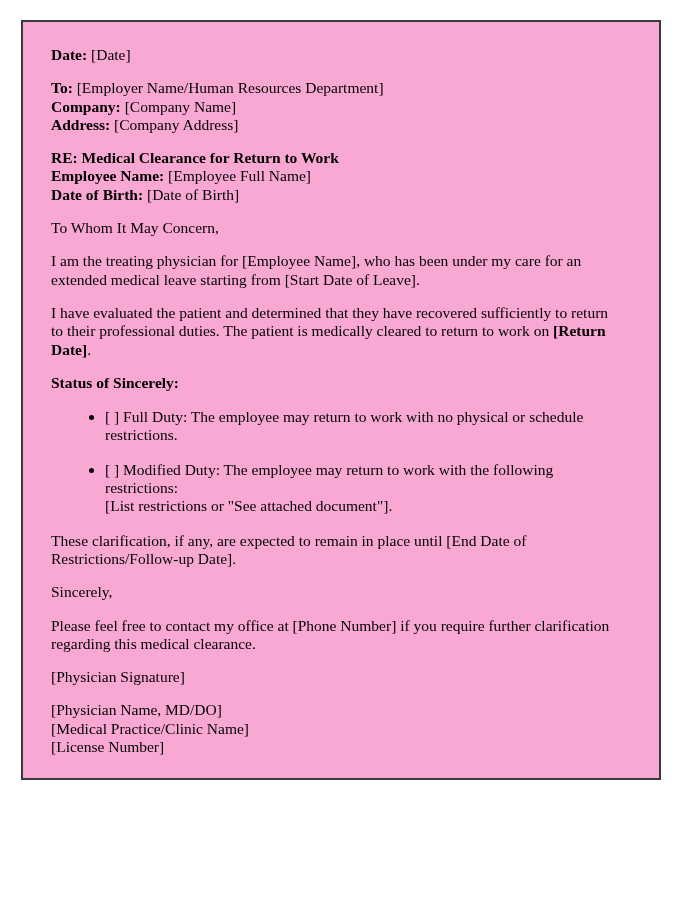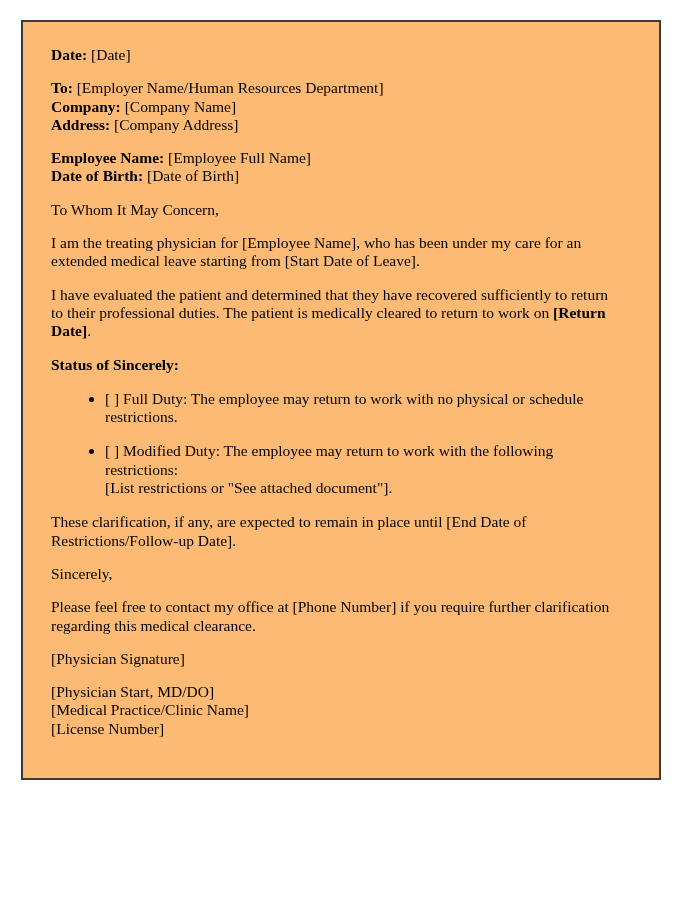--- a/index.html
+++ b/index.html
@@ -18,21 +18,21 @@
   }
   .letter {
     position: absolute;
     left: 21px;
     top: 20px;
     width: 640px;
     height: 760px;
     box-sizing: border-box;
     border: 2px solid #3a3a3a;
     padding: 24px 28px 0 28px;
-    background: #fdba74;
+    background: #f9a8d4;
     font-size: 15.5px;
     line-height: 18.3px;
   }
   .block {
     margin: 0 0 15px 0;
   }
   .line {
     display: block;
   }
   .b {
@@ -64,20 +64,21 @@
       </span>
       <span class="line">
         <span class="b">Company:</span><span> [Company Name]</span>
       </span>
       <span class="line">
         <span class="b">Address:</span><span> [Company Address]</span>
       </span>
     </div>
 
     <div class="block">
+      <span class="line b">RE: Medical Clearance for Return to Work</span>
       <span class="line">
         <span class="b">Employee Name:</span><span> [Employee Full Name]</span>
       </span>
       <span class="line">
         <span class="b">Date of Birth:</span><span> [Date of Birth]</span>
       </span>
     </div>
 
     <div class="block">To Whom It May Concern,</div>
 
@@ -113,19 +114,19 @@
     <div class="block">Sincerely,</div>
 
     <div class="block">
       <span class="line">Please feel free to contact my office at [Phone Number] if you require further clarification</span>
       <span class="line">regarding this medical clearance.</span>
     </div>
 
     <div class="block">[Physician Signature]</div>
 
     <div class="block">
-      <span class="line">[Physician Start, MD/DO]</span>
+      <span class="line">[Physician Name, MD/DO]</span>
       <span class="line">[Medical Practice/Clinic Name]</span>
       <span class="line">[License Number]</span>
     </div>
 
   </div>
 </div>
 
 </body></html>

